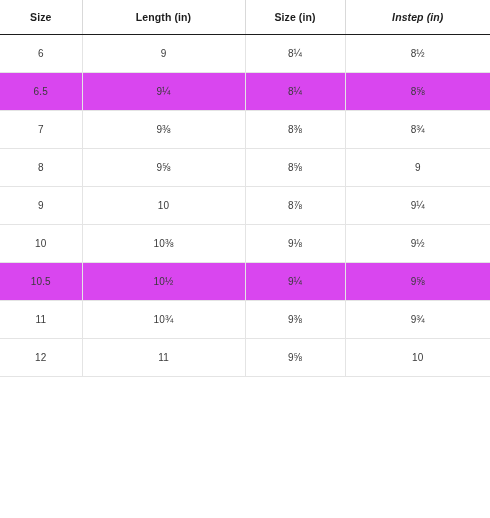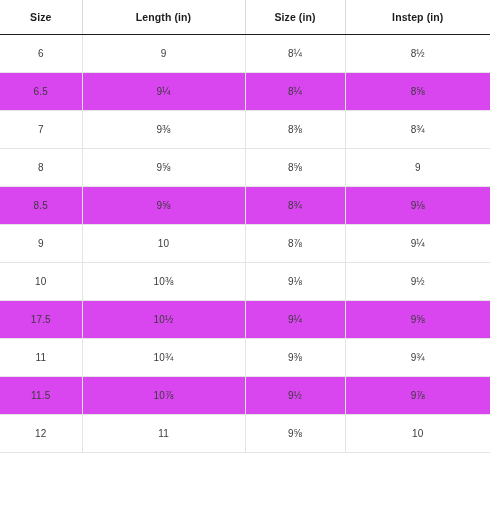--- a/index.html
+++ b/index.html
@@ -33,21 +33,21 @@
     color: #1d1d1d;
     text-align: center;
     vertical-align: middle;
     height: 34px;
     padding: 0 12px;
     background: #ffffff;
     border-bottom: 1.6px solid #1d1d1d;
     border-right: 1px solid #d9d9d9;
     letter-spacing: .1px;
   }
-  #size-chart thead th:last-child { border-right: none; }
+  #size-chart thead th:last-child { border-right: none; font-style: italic; }
 
   #size-chart tbody td {
     font-size: 10px;
     font-weight: normal;
     color: #3a3a3a;
     text-align: center;
     vertical-align: middle;
     height: 37px;
     padding: 0 4px;
     border-bottom: 1px solid #e4e4e4;
@@ -103,55 +103,43 @@
         <td>9⅜</td>
         <td>8⅜</td>
         <td>8¾</td>
       </tr>
       <tr class="plain">
         <td>8</td>
         <td>9⅝</td>
         <td>8⅝</td>
         <td>9</td>
       </tr>
-      <tr class="stripe">
-        <td>8.5</td>
-        <td>9⅝</td>
-        <td>8¾</td>
-        <td>9⅛</td>
-      </tr>
       <tr class="plain">
         <td>9</td>
         <td>10</td>
         <td>8⅞</td>
         <td>9¼</td>
       </tr>
       <tr class="plain">
         <td>10</td>
         <td>10⅜</td>
         <td>9⅛</td>
         <td>9½</td>
       </tr>
       <tr class="stripe">
-        <td>17.5</td>
+        <td>10.5</td>
         <td>10½</td>
         <td>9¼</td>
         <td>9⅝</td>
       </tr>
       <tr class="plain">
         <td>11</td>
         <td>10¾</td>
         <td>9⅜</td>
         <td>9¾</td>
-      </tr>
-      <tr class="stripe">
-        <td>11.5</td>
-        <td>10⅞</td>
-        <td>9½</td>
-        <td>9⅞</td>
       </tr>
       <tr class="plain">
         <td>12</td>
         <td>11</td>
         <td>9⅝</td>
         <td>10</td>
       </tr>
     </tbody>
 </table>
 

